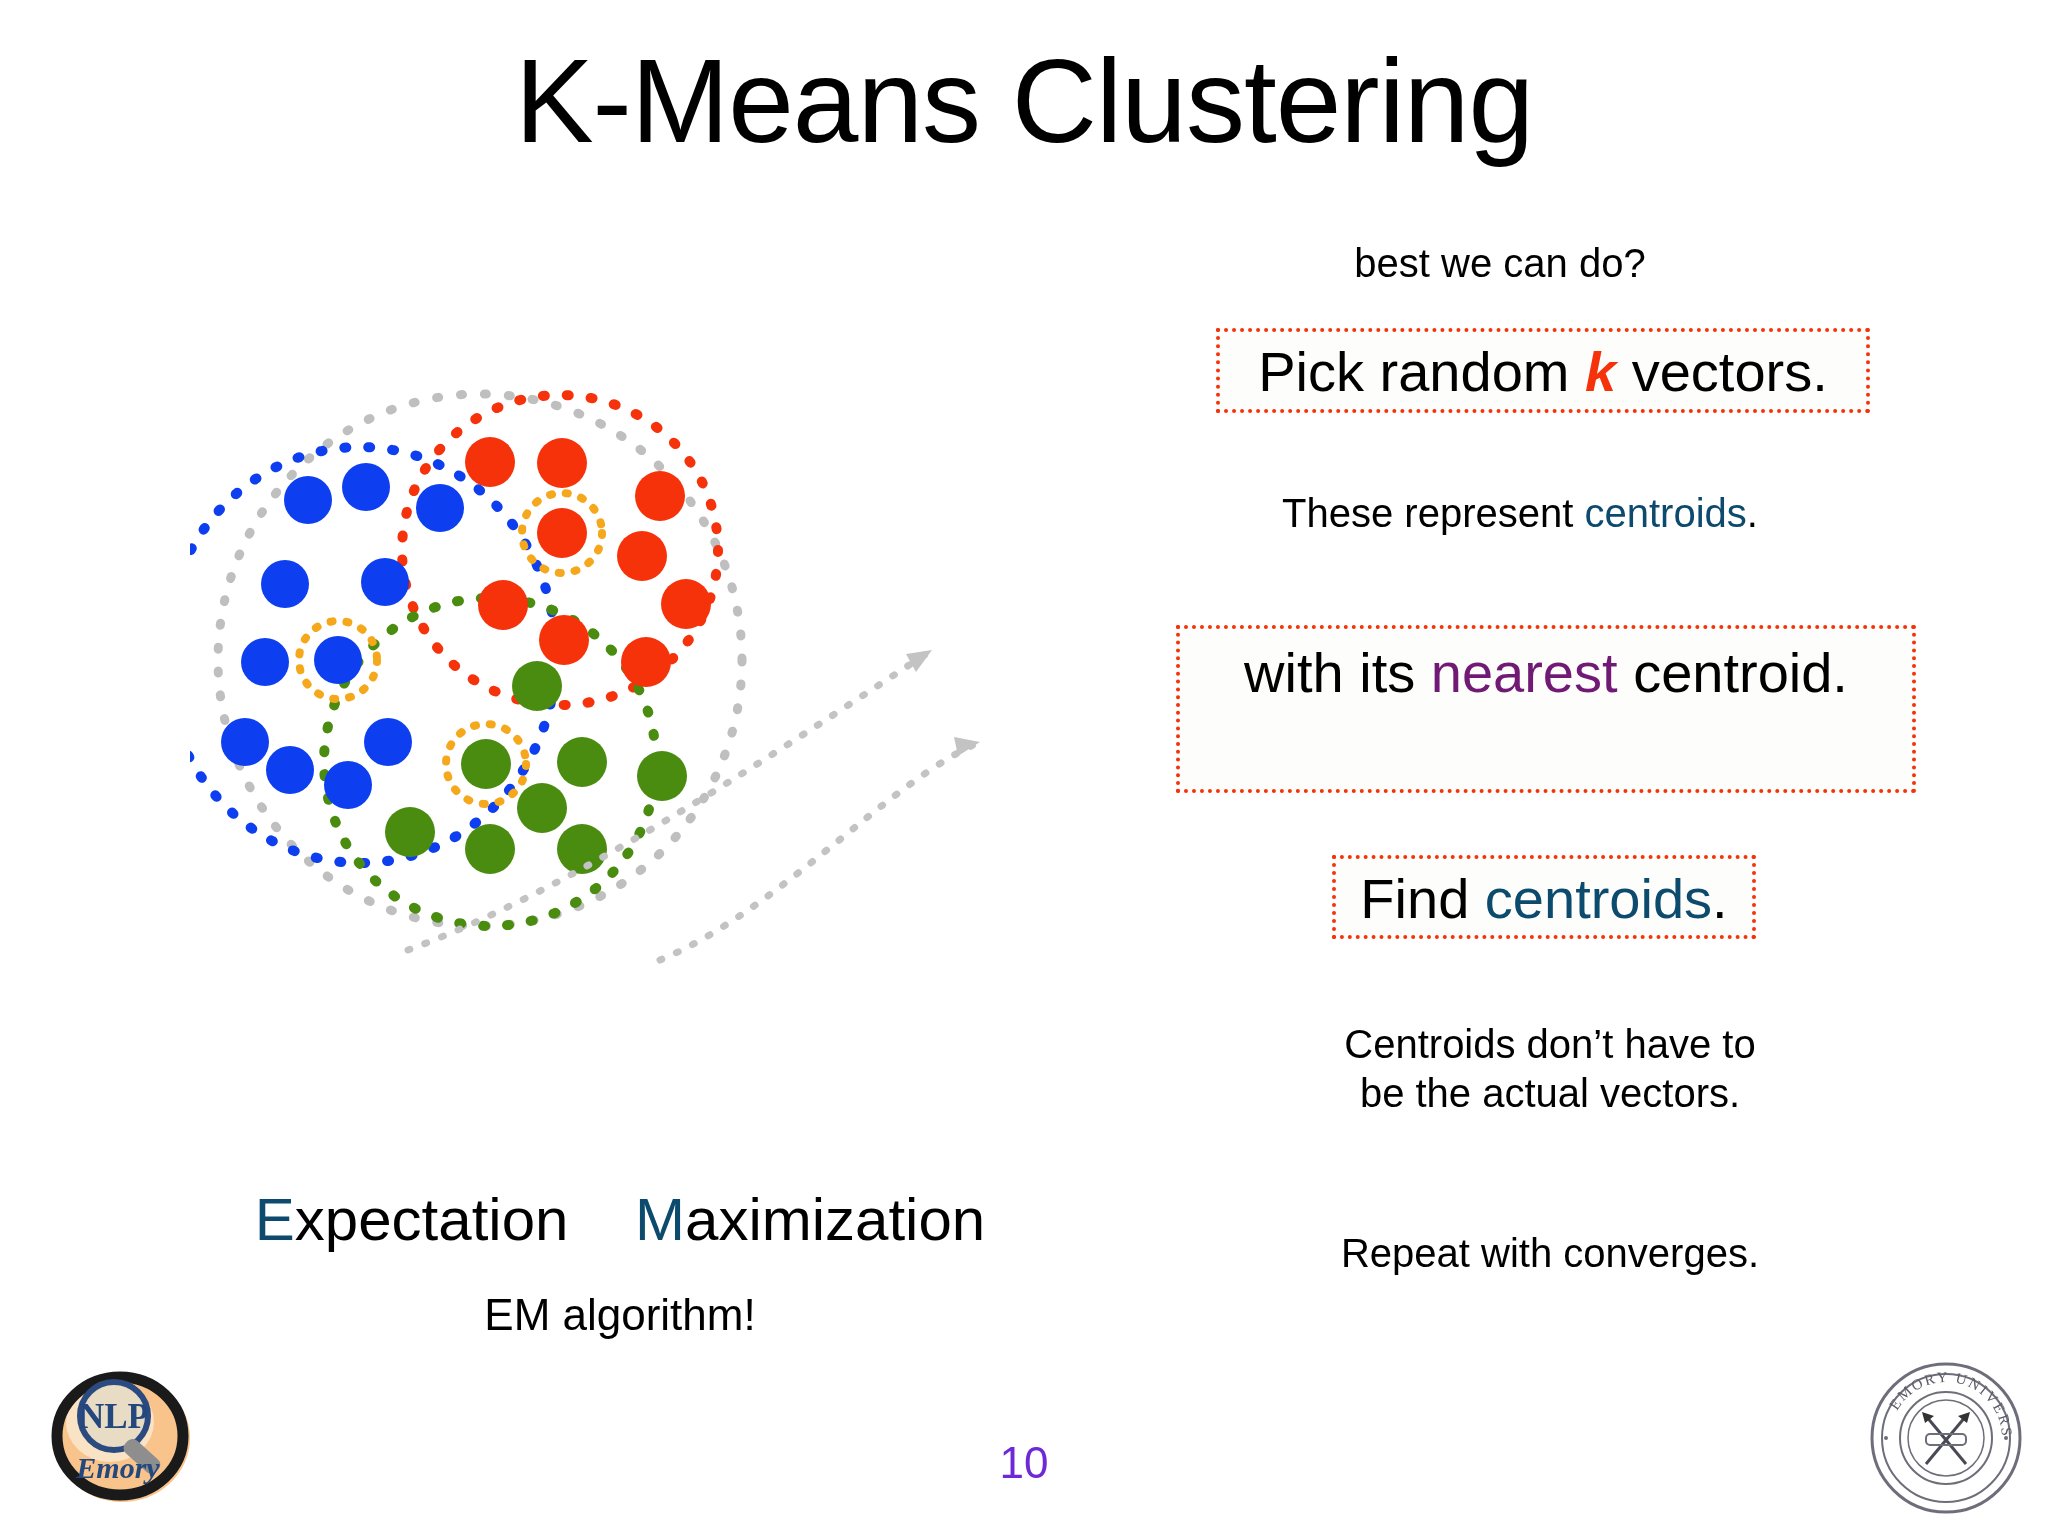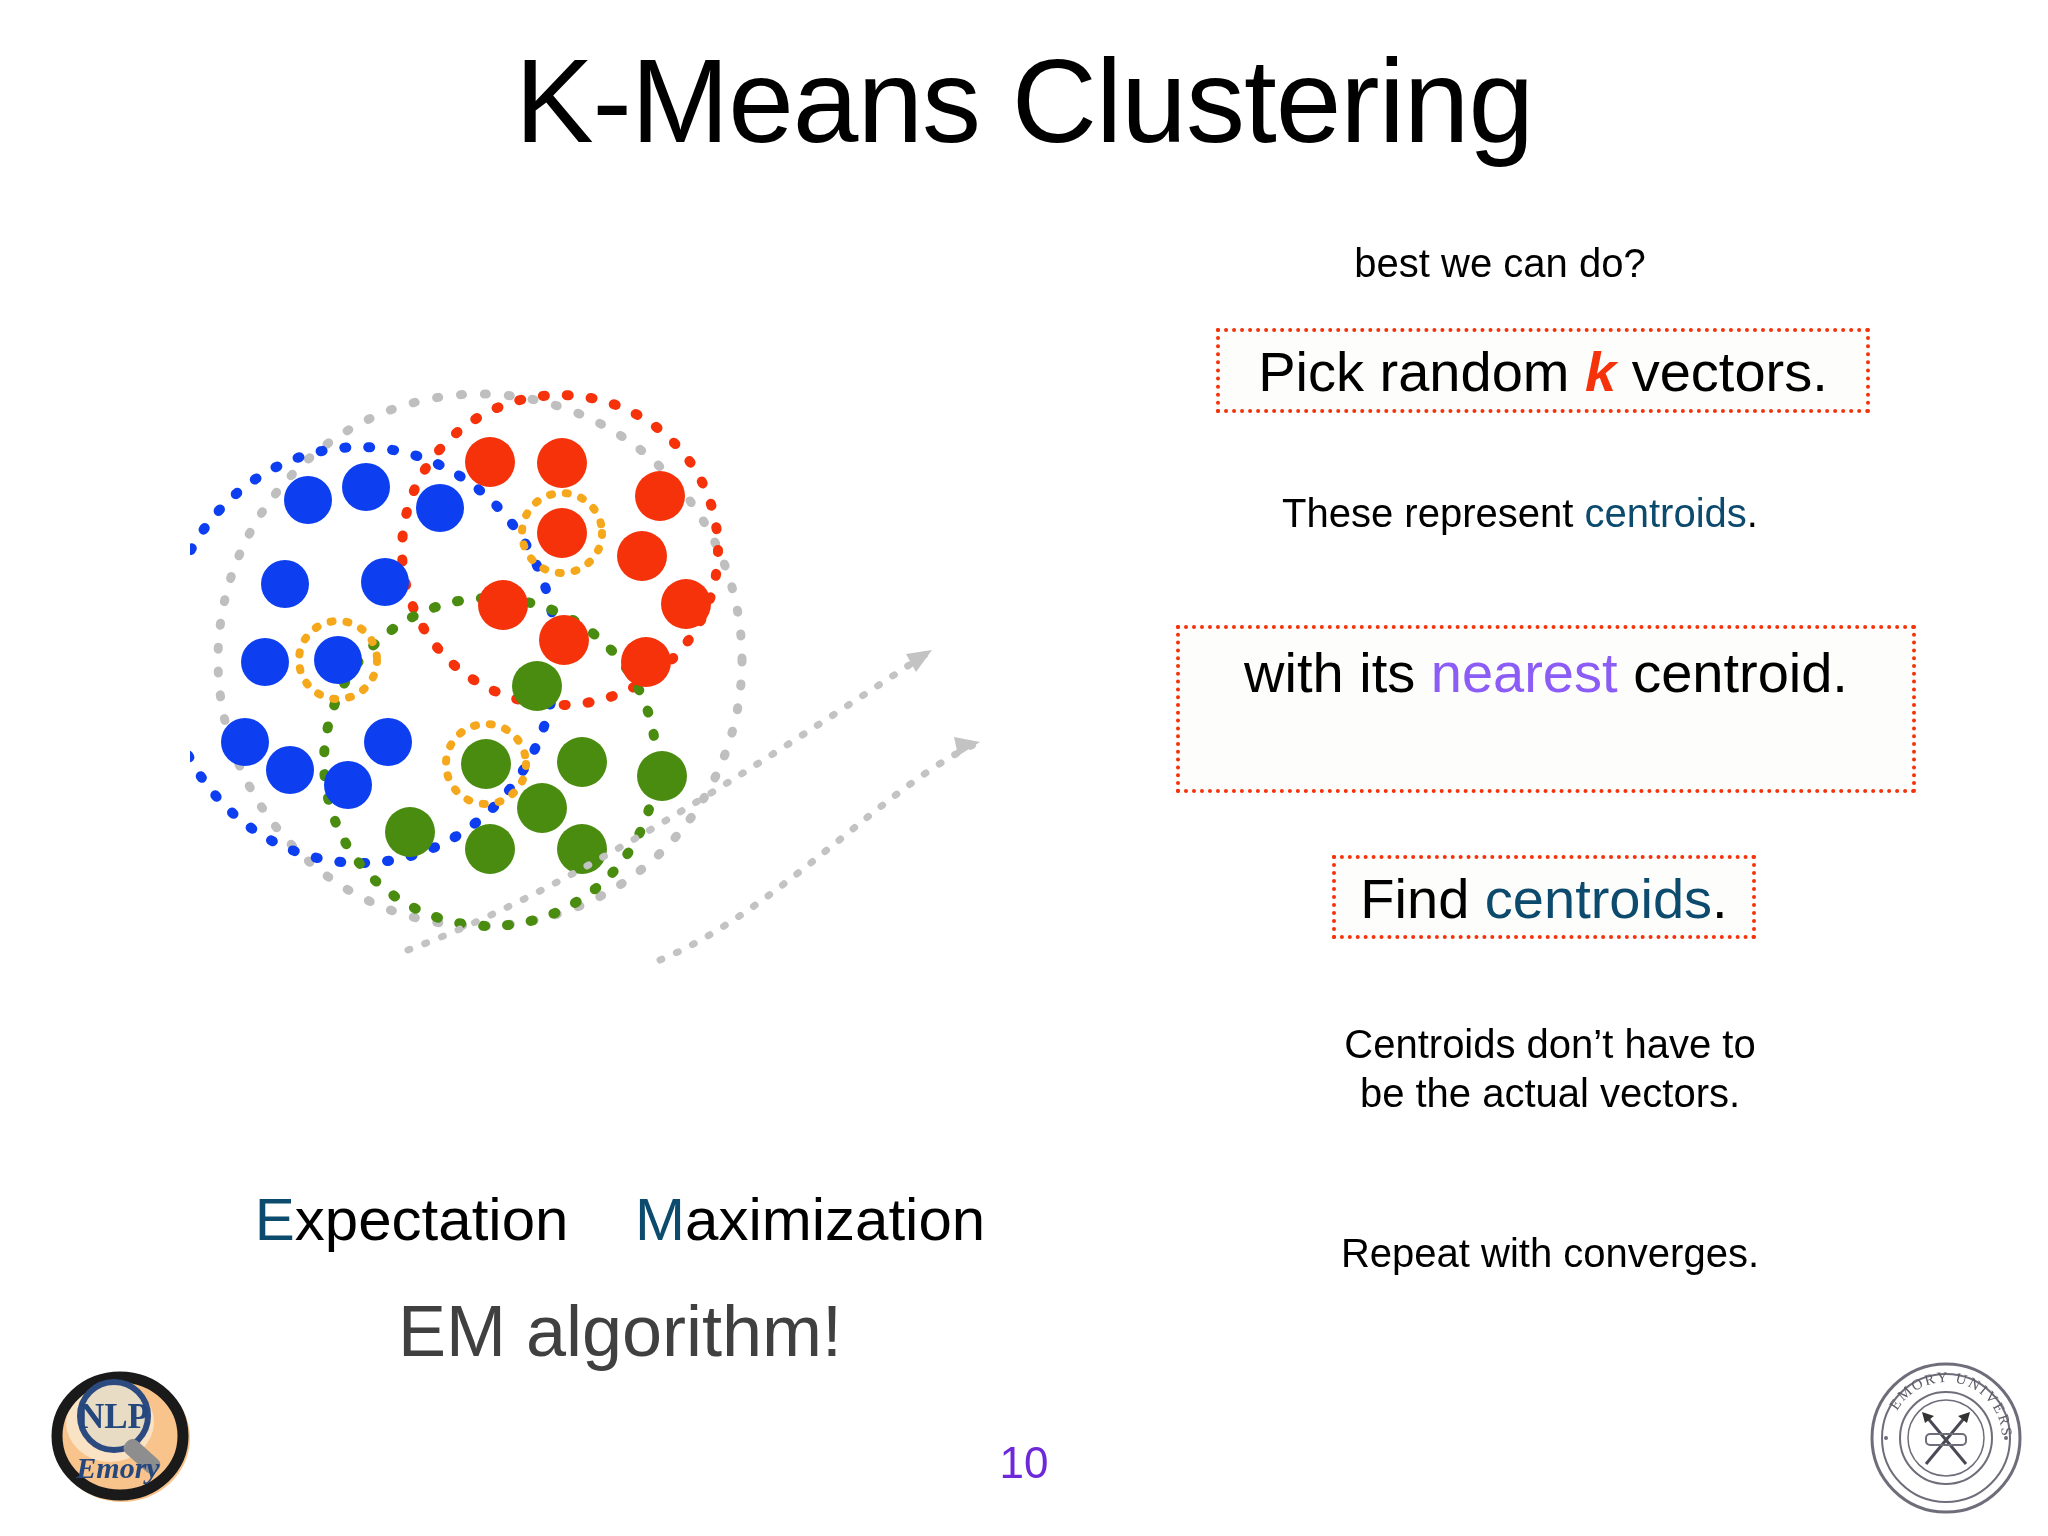--- a/index.html
+++ b/index.html
@@ -27,28 +27,28 @@
   .repeat{left:1150px;top:1230px;width:800px;}
 
   .boxed{position:absolute;border:4px dotted #F5320A;background:#FDFDFB;
          font-size:56px;line-height:1.2;text-align:center;color:#000;
          font-family:"Liberation Sans",sans-serif;box-sizing:border-box;}
   .box-pick{left:1216px;top:328px;width:654px;height:85px;padding-top:6px;}
   .box-group{left:1176px;top:625px;width:740px;height:168px;padding-top:10px;white-space:normal;}
   .box-find{left:1332px;top:855px;width:424px;height:84px;padding-top:6px;}
 
   .blue{color:#0c4a6e;}
-  .red{color:#8b5cf6;}
+  .red{color:#701a75;}
   .kital{color:#F5320A;font-style:italic;font-weight:600;}
 
   
   .em-line{position:absolute;left:230px;top:1185px;width:780px;text-align:center;
            font-size:60px;color:#000;white-space:nowrap;}
   .em-algo{position:absolute;left:230px;top:1290px;width:780px;text-align:center;
-           font-size:72px;color:#404040;white-space:nowrap;}
+           font-size:44px;color:#000000;white-space:nowrap;}
 
   
   .pageno{position:absolute;left:0;top:1438px;width:2048px;text-align:center;
           font-size:44px;color:#6d28d9;}
 
   
   .nlp-logo{position:absolute;left:40px;top:1362px;width:160px;height:152px;}
   .emory-seal{position:absolute;left:1868px;top:1360px;width:156px;height:156px;}
 </style>
 </head>

